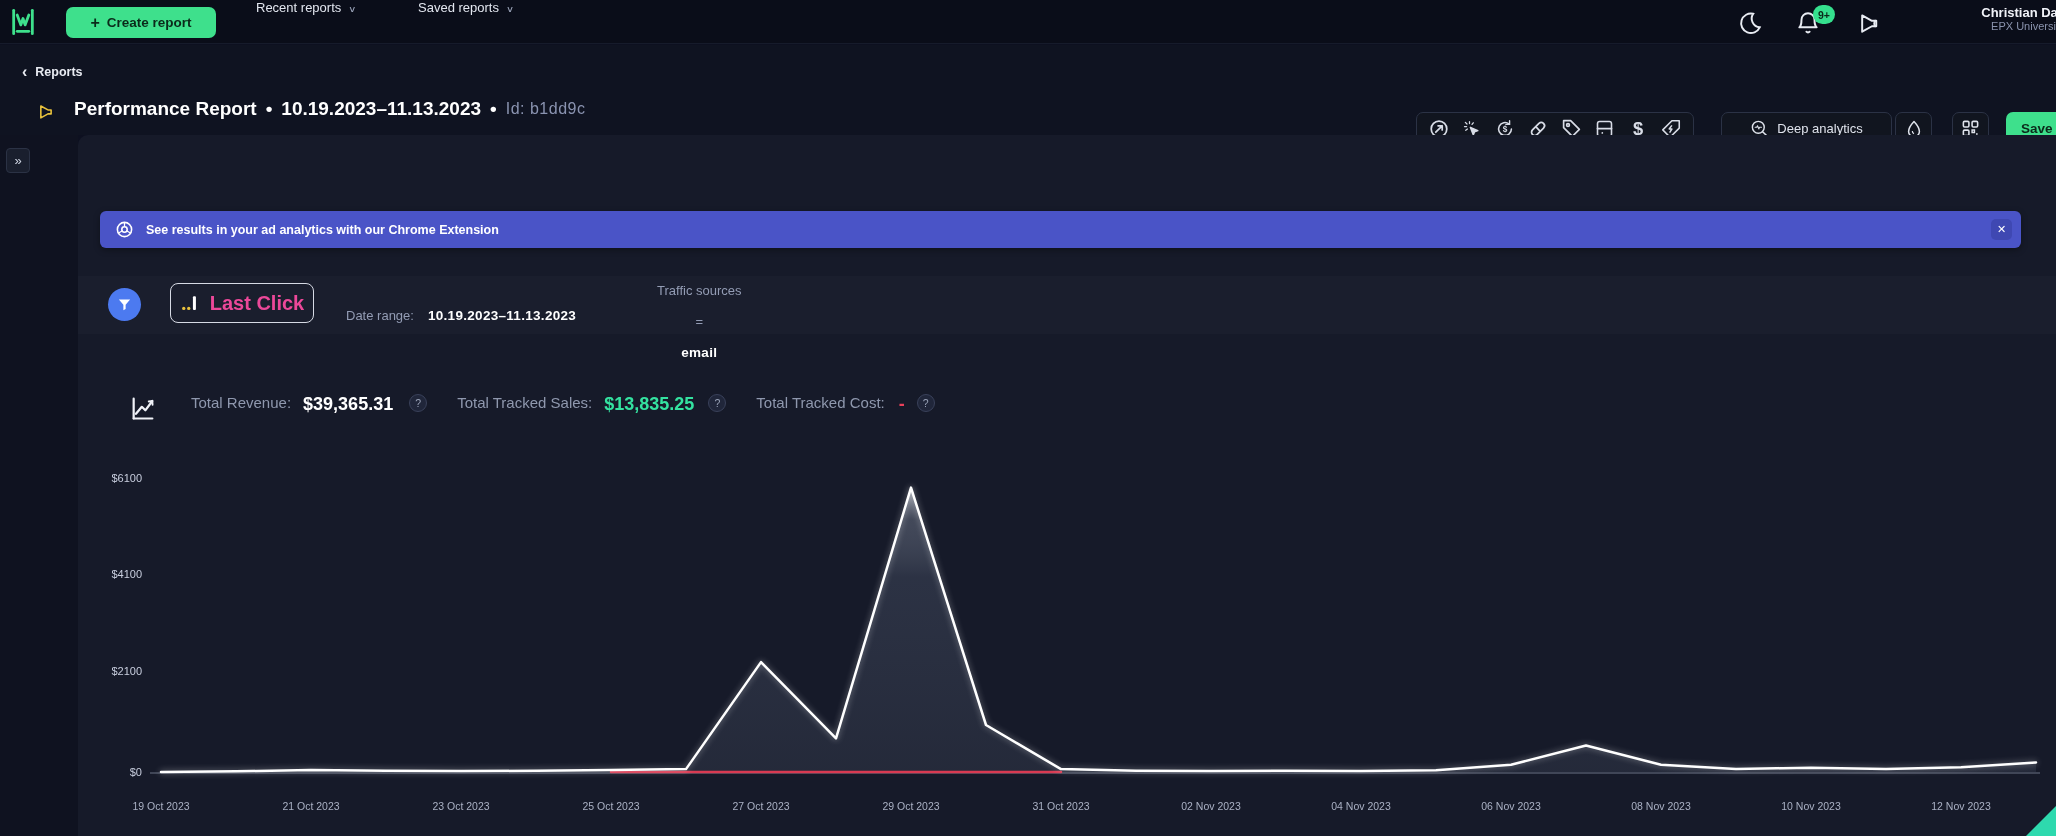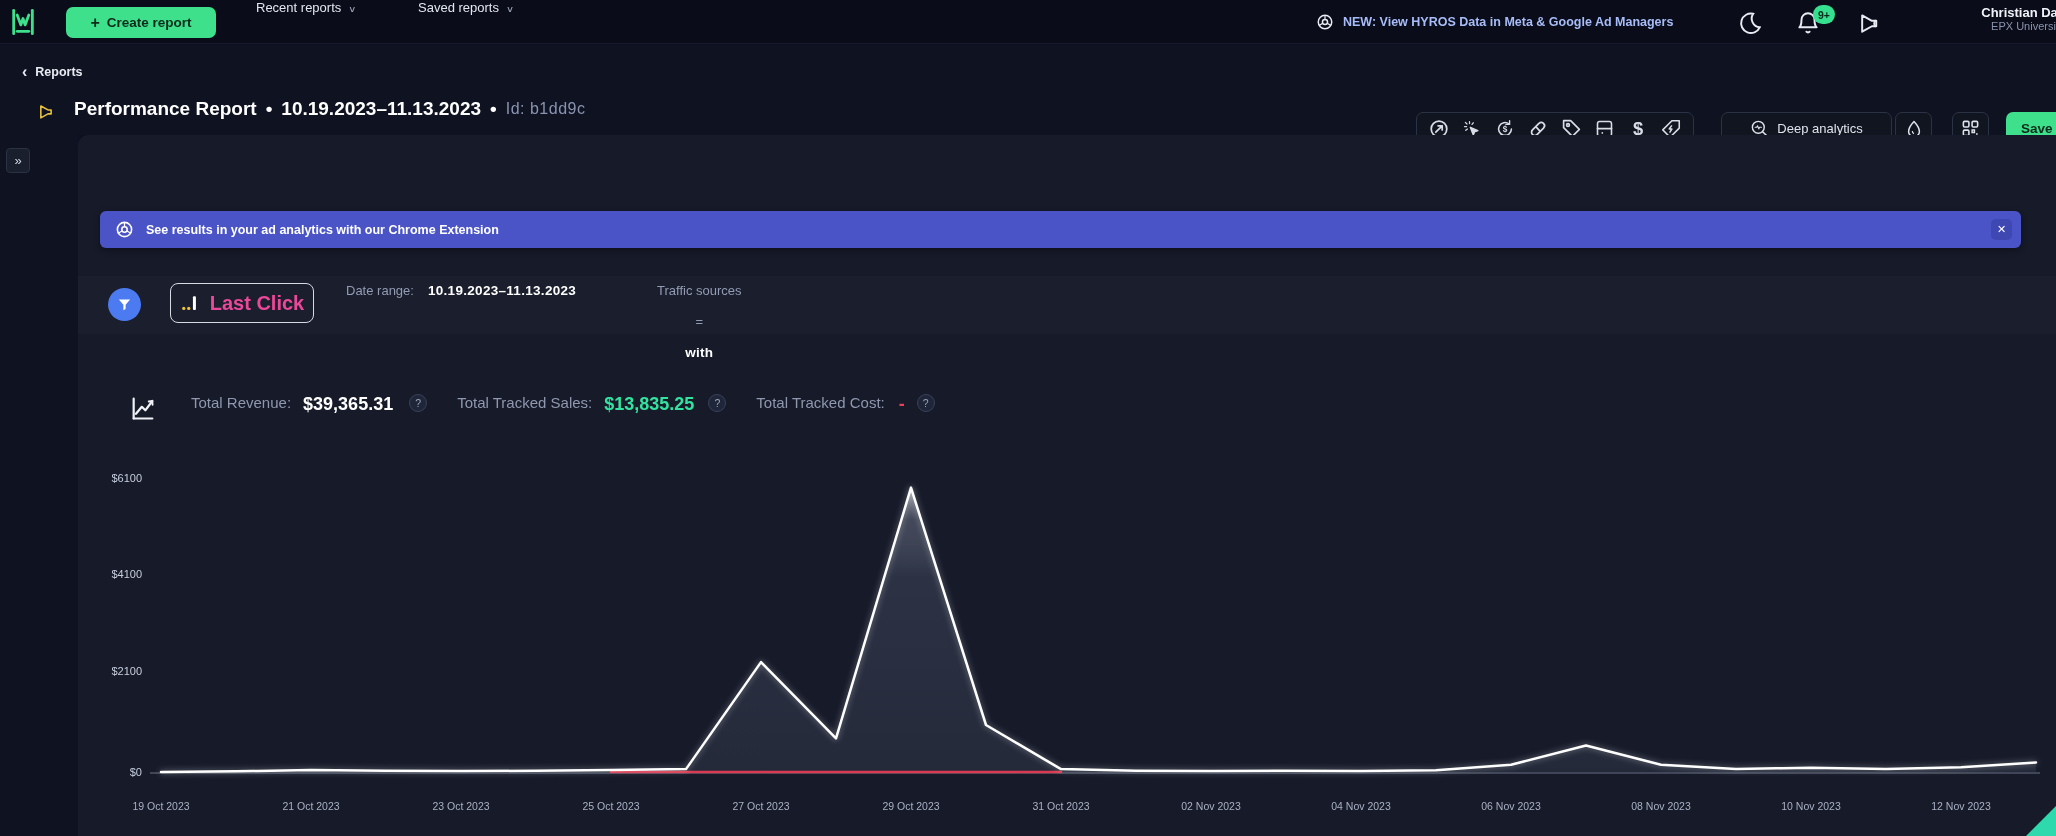--- a/index.html
+++ b/index.html
@@ -68,21 +68,21 @@
                   background:#3f48b2; color:#ffffff; font-size:11px; display:flex; align-items:center;
                   justify-content:center; cursor:pointer; }
 
   #filter-band { position:absolute; left:78px; top:276px; width:1978px; height:58px; background:#1a1e2d; }
   #funnel-btn { position:absolute; left:108px; top:288px; width:33px; height:33px; border-radius:50%;
                 background:#4c7af0; display:flex; align-items:center; justify-content:center; cursor:pointer; }
   #lastclick-btn { position:absolute; left:170px; top:283px; width:144px; height:40px; background:transparent;
                    border:1.5px solid #d6dae4; border-radius:8px; display:flex; align-items:center;
                    justify-content:center; gap:10px; color:#ec4899; font-size:20px; font-weight:bold; cursor:pointer;
                    font-family:"Liberation Sans",sans-serif; }
-  #daterange-wrap { position:absolute; left:346px; top:283px; height:40px; display:flex; align-items:flex-start; gap:14px; }
+  #daterange-wrap { position:absolute; left:346px; top:283px; height:40px; display:flex; align-items:flex-end; gap:14px; }
   #traffic-wrap   { position:absolute; left:657px; top:283px; height:40px; display:flex; align-items:center; gap:16px;flex-direction:column; }
   .flt-label { font-size:13px; color:#939cb4; }
   .flt-value { font-size:13.5px; font-weight:bold; color:#ffffff; letter-spacing:.3px; }
 
   #stats-row { position:absolute; left:129px; top:394px; height:36px; display:flex; align-items:flex-start; }
   #stats-chart-icon { width:28px; height:28px; color:#f0f2f8; }
   .stat-label { font-size:15px; color:#8f98ae; white-space:nowrap; }
   .stat-value { font-size:18px; font-weight:bold; white-space:nowrap; }
   .help-badge { width:18px; height:18px; border-radius:50%; background:#20263a; border:1px solid #39415a;
                 color:#9aa3b8; font-size:10.5px; display:flex; align-items:center; justify-content:center; cursor:pointer; }
@@ -116,30 +116,20 @@
   </button>
   <div class="nav-menu" id="recent-menu">
     <span>Recent reports</span>
     <span class="caret">∨</span>
   </div>
   <div class="nav-menu" id="saved-menu">
     <span>Saved reports</span>
     <span class="caret">∨</span>
   </div>
 
-  <div id="announcement">
-    <span style="width:18px;height:18px;">
-      <svg viewBox="0 0 24 24" width="18" height="18" fill="none" stroke="#e8ebf2" stroke-width="2">
-          <circle cx="12" cy="12" r="9"></circle>
-          <circle cx="12" cy="12" r="3.4"></circle>
-          <path d="M12 3v5.2M4.4 16.5l4.6-2.7M19.6 16.5l-4.6-2.7" stroke-width="1.6"></path>
-        </svg>
-    </span>
-    <span>NEW: View HYROS Data in Meta &amp; Google Ad Managers</span>
-  </div>
 
   <span id="moon-btn" class="nav-icon">
     <svg viewBox="0 0 24 24" width="26" height="26" fill="none" stroke="#e8ebf2" stroke-width="1.8" stroke-linecap="round">
         <path d="M15 3.5a9 9 0 1 0 6 12.5 8 8 0 0 1-6-12.5z"></path>
       </svg>
   </span>
   <span id="bell-btn" class="nav-icon">
     <svg viewBox="0 0 24 24" width="26" height="26" fill="none" stroke="#e8ebf2" stroke-width="1.8" stroke-linecap="round" stroke-linejoin="round">
         <path d="M18 9a6 6 0 1 0-12 0c0 6-2 7-2 7h16s-2-1-2-7z"></path>
         <path d="M10.5 20a2 2 0 0 0 3 0"></path>
@@ -296,21 +286,21 @@
   </span>
   <span>Last Click</span>
 </div>
 <div id="daterange-wrap">
   <span class="flt-label">Date range:</span>
   <span class="flt-value">10.19.2023–11.13.2023</span>
 </div>
 <div id="traffic-wrap">
   <span class="flt-label">Traffic sources</span>
   <span class="flt-label">=</span>
-  <span class="flt-value">with</span>
+  <span class="flt-value">email</span>
 </div>
 
 <div id="stats-row">
   <span id="stats-chart-icon">
     <svg viewBox="0 0 24 24" width="28" height="28" fill="none" stroke="currentColor" stroke-width="1.9" stroke-linecap="round" stroke-linejoin="round">
         <path d="M4 4v17"></path>
         <path d="M4 21h16"></path>
         <path d="M6 17l5-6 3 3 6-8"></path>
         <path d="M20 6l.2 3.2M20 6l-3.1.4" stroke-width="1.6"></path>
       </svg>

